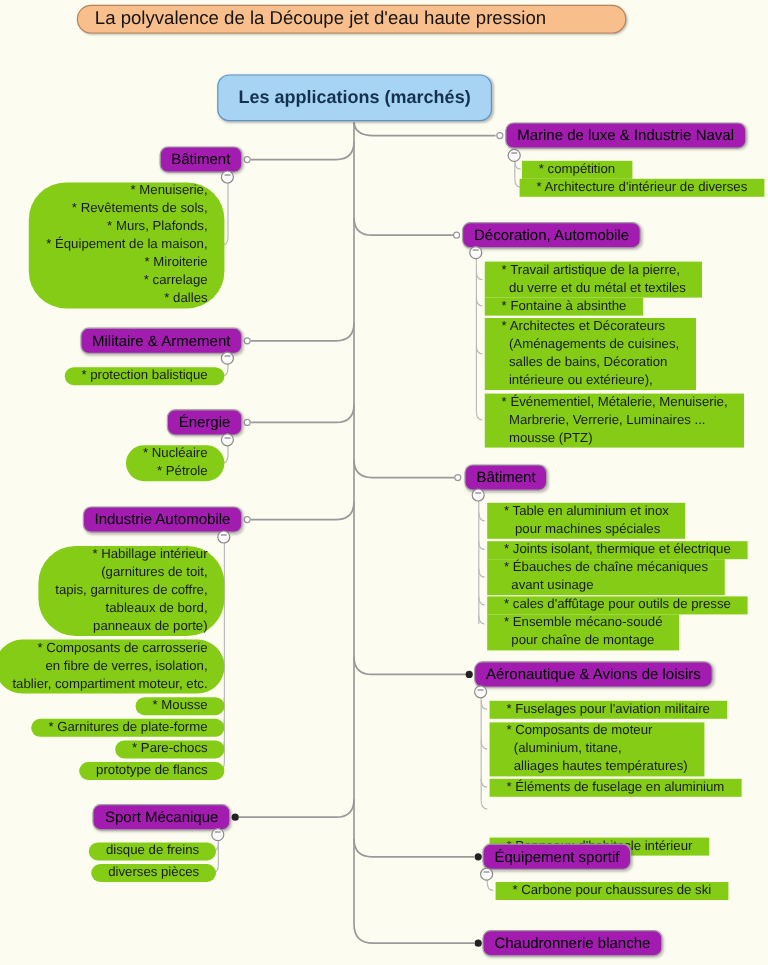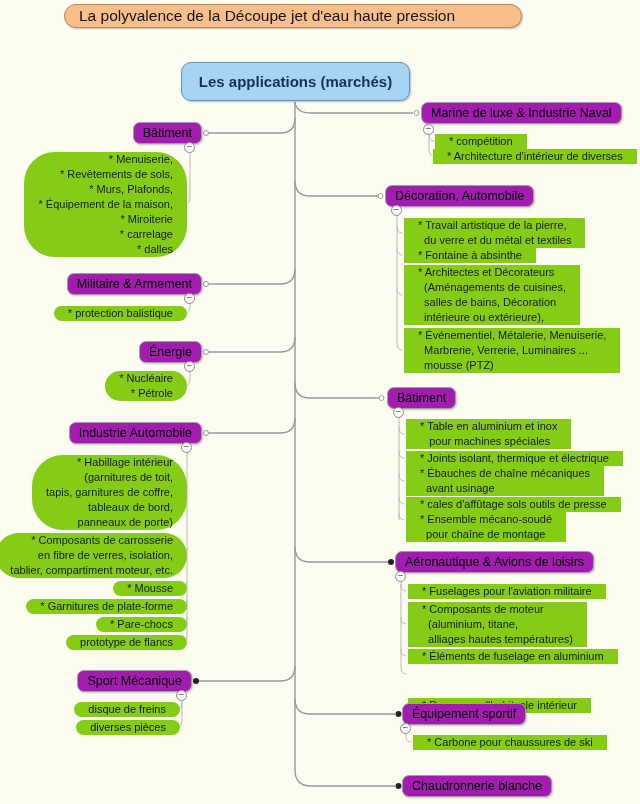--- a/index.html
+++ b/index.html
@@ -186,21 +186,21 @@
   salles de bains, Décoration
   intérieure ou extérieure),</div>
 <div class="child" style="top:328px;left:404px">* Événementiel, Métalerie, Menuiserie,
   Marbrerie, Verrerie, Luminaires ...
   mousse (PTZ)</div>
 <div class="child" style="top:419px;left:406px">* Table en aluminium et inox
    pour machines spéciales</div>
 <div class="child" style="top:451px;left:406px">* Joints isolant, thermique et électrique</div>
 <div class="child" style="top:466px;left:406px">* Ébauches de chaîne mécaniques
   avant usinage</div>
-<div class="child" style="top:497px;left:406px">* cales d'affûtage sols outils de presse</div>
+<div class="child" style="top:497px;left:406px">* cales d'affûtage pour outils de presse</div>
 <div class="child" style="top:512px;left:406px">* Ensemble mécano-soudé
   pour chaîne de montage</div>
 <div class="child" style="top:584px;left:408px">* Fuselages pour l'aviation militaire</div>
 <div class="child" style="top:602px;left:408px">* Composants de moteur
   (aluminium, titane,
   alliages hautes températures)</div>
 <div class="child" style="top:649px;left:408px">* Éléments de fuselage en aluminium</div>
 <div class="child" style="top:698px;left:408px">* Panneaux d'habitacle intérieur</div>
 <div class="child" style="top:735px;left:413px">* Carbone pour chaussures de ski</div>
 

